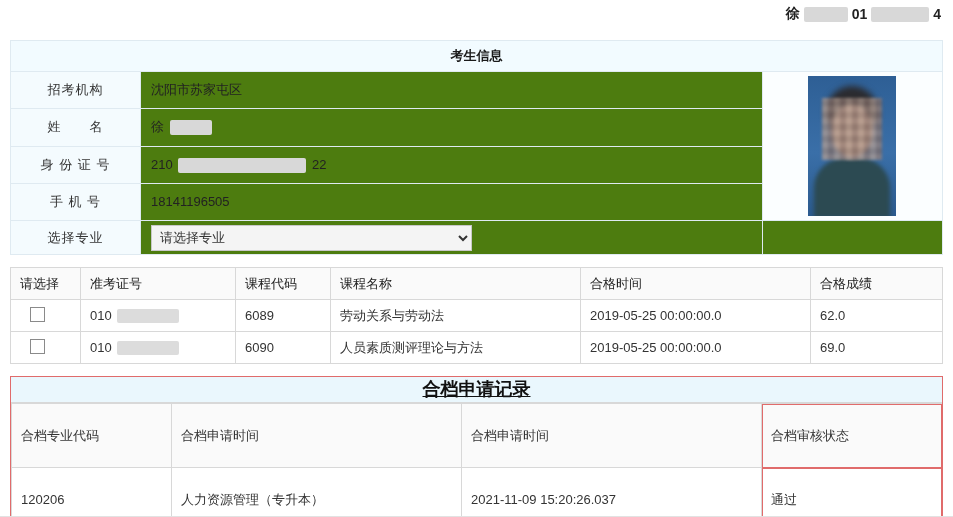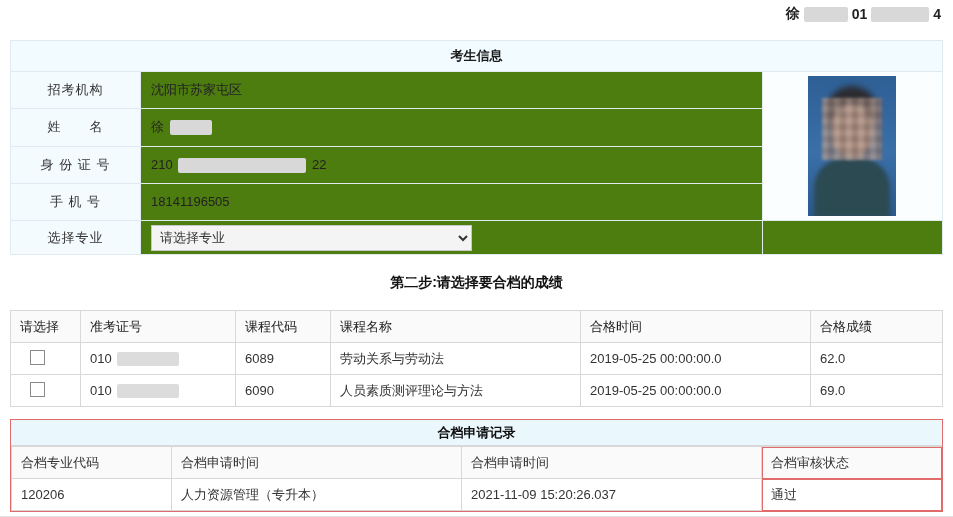--- a/index.html
+++ b/index.html
@@ -193,31 +193,32 @@
 
   
   .record-box {
     margin: 9px 10px 0;
     border: 1px solid #e06b6b;
     padding: 0;
   }
   .record-head {
     text-align: center;
     font-weight: bold;
-    font-size: 13px;
+    font-size: 18px;
     background: #eaf7fd;
     color: #111;
     height: 25px;
     line-height: 25px;
     border-bottom: 1px solid #d8d8d8;
+    text-decoration: underline;
   }
   .record-table th, .record-table td {
     border: 1px solid #d8d8d8;
     height: 31px;
-    padding: 0 9px;
+    padding: 16px 9px;
     font-size: 13px;
     text-align: left;
     font-weight: normal;
     vertical-align: middle;
     background: #fff;
   }
   .record-table th { background: #fafafa; }
   .hl-cell {
     outline: 1px solid #e06b6b;
     outline-offset: -1px;
@@ -308,21 +309,20 @@
             <select class="major-select">
               <option>请选择专业</option>
             </select>
           </td>
           <td class="info-value"></td>
         </tr>
       </tbody>
     </table>
   </div>
 
-  <div class="step-title">第二步:请选择要合档的成绩</div>
 
   <div class="panel">
     <table class="score-table">
       <colgroup>
         <col style="width:70px">
         <col style="width:155px">
         <col style="width:95px">
         <col style="width:250px">
         <col style="width:230px">
         <col>

